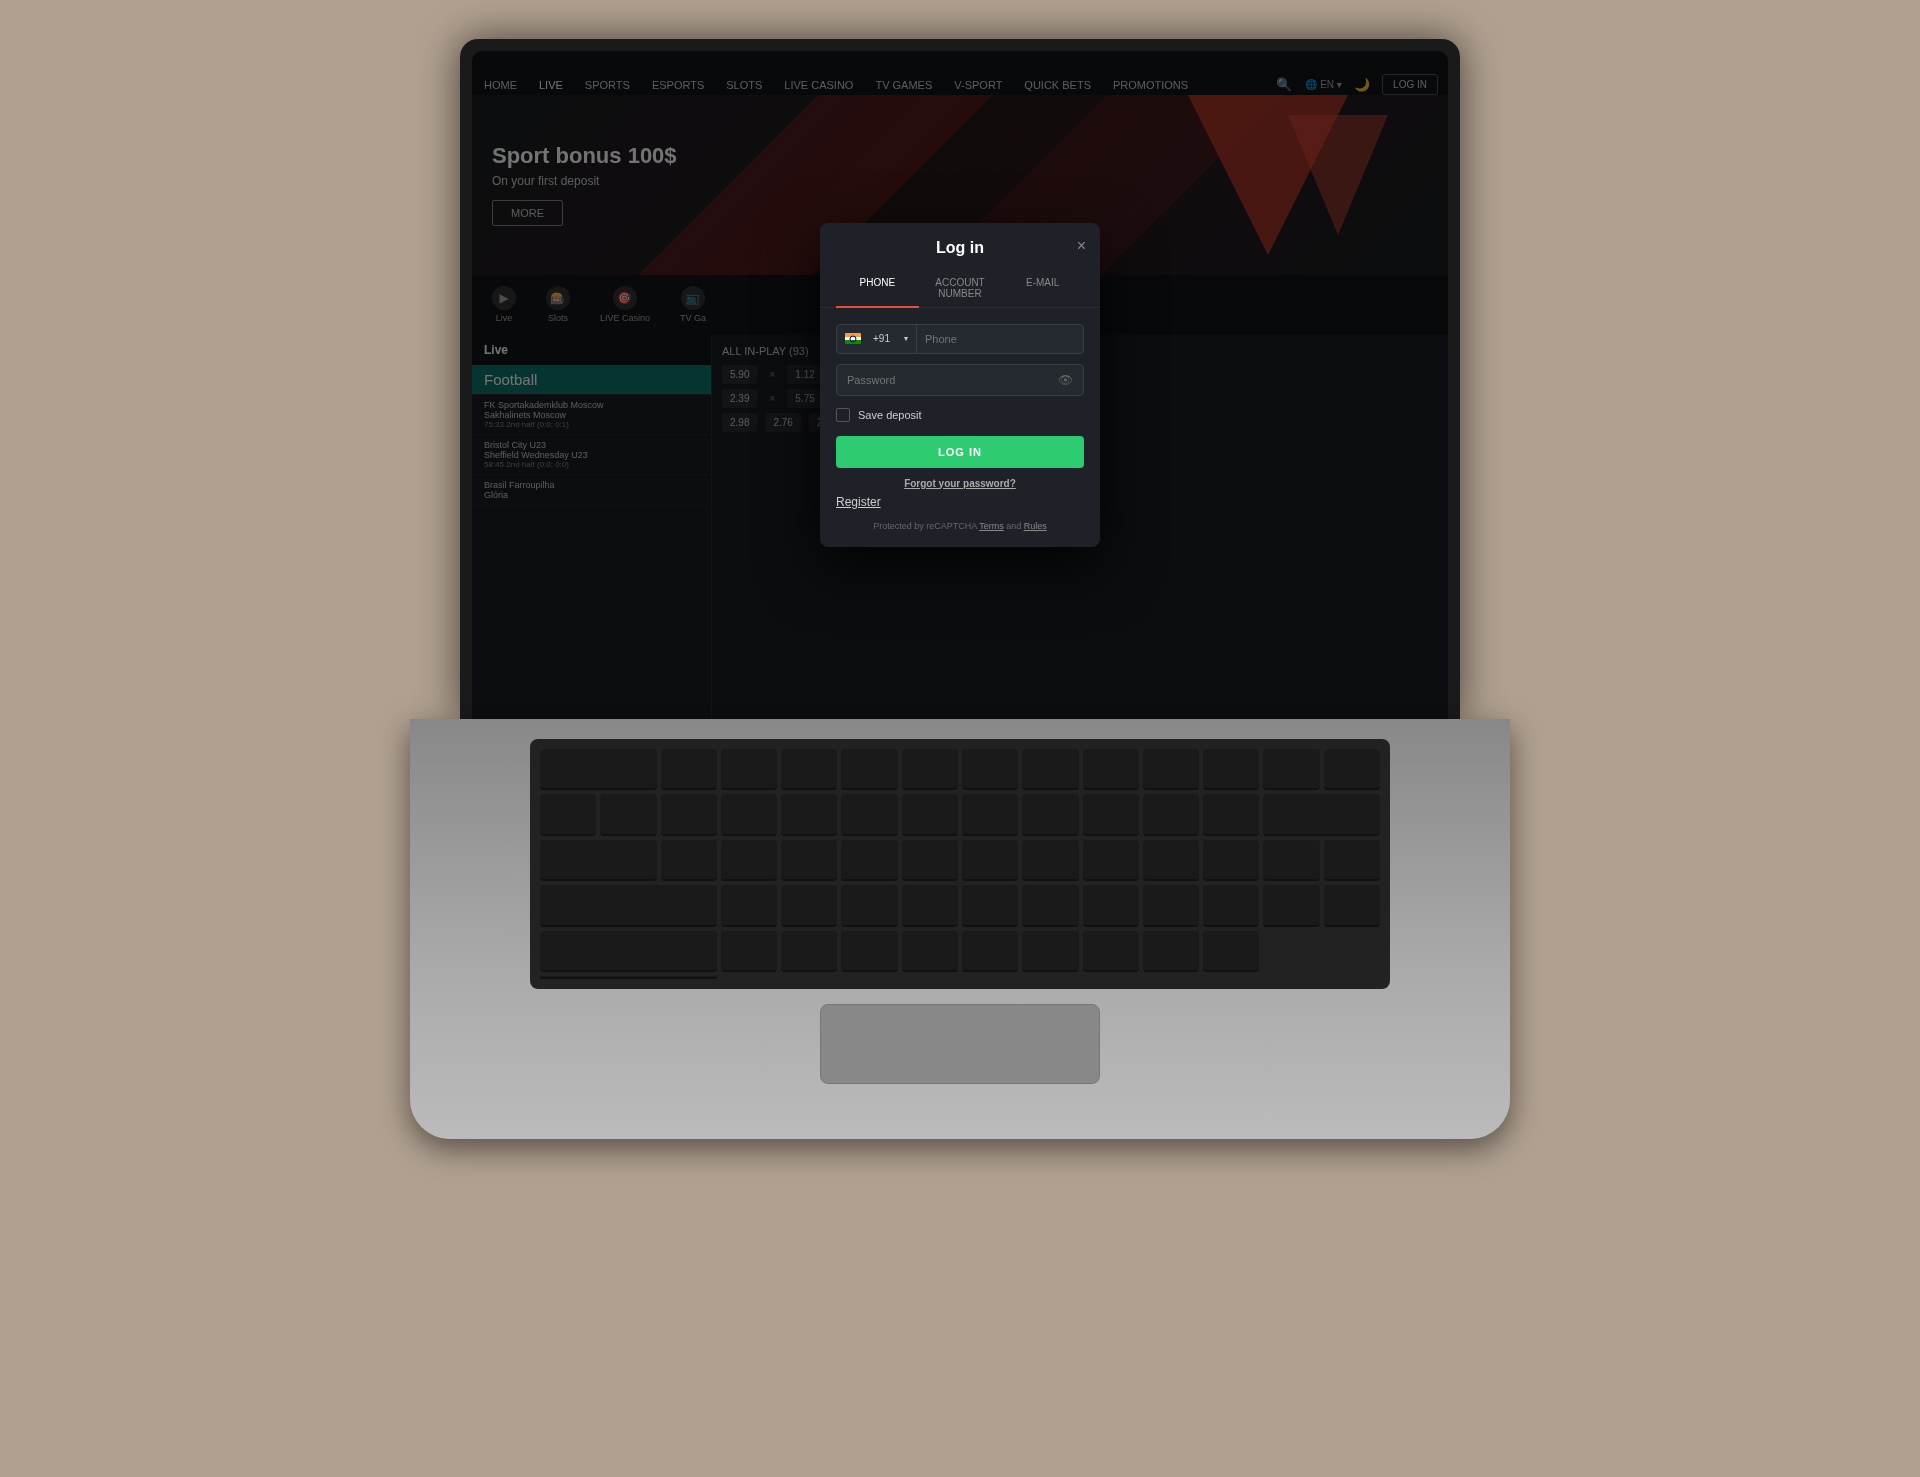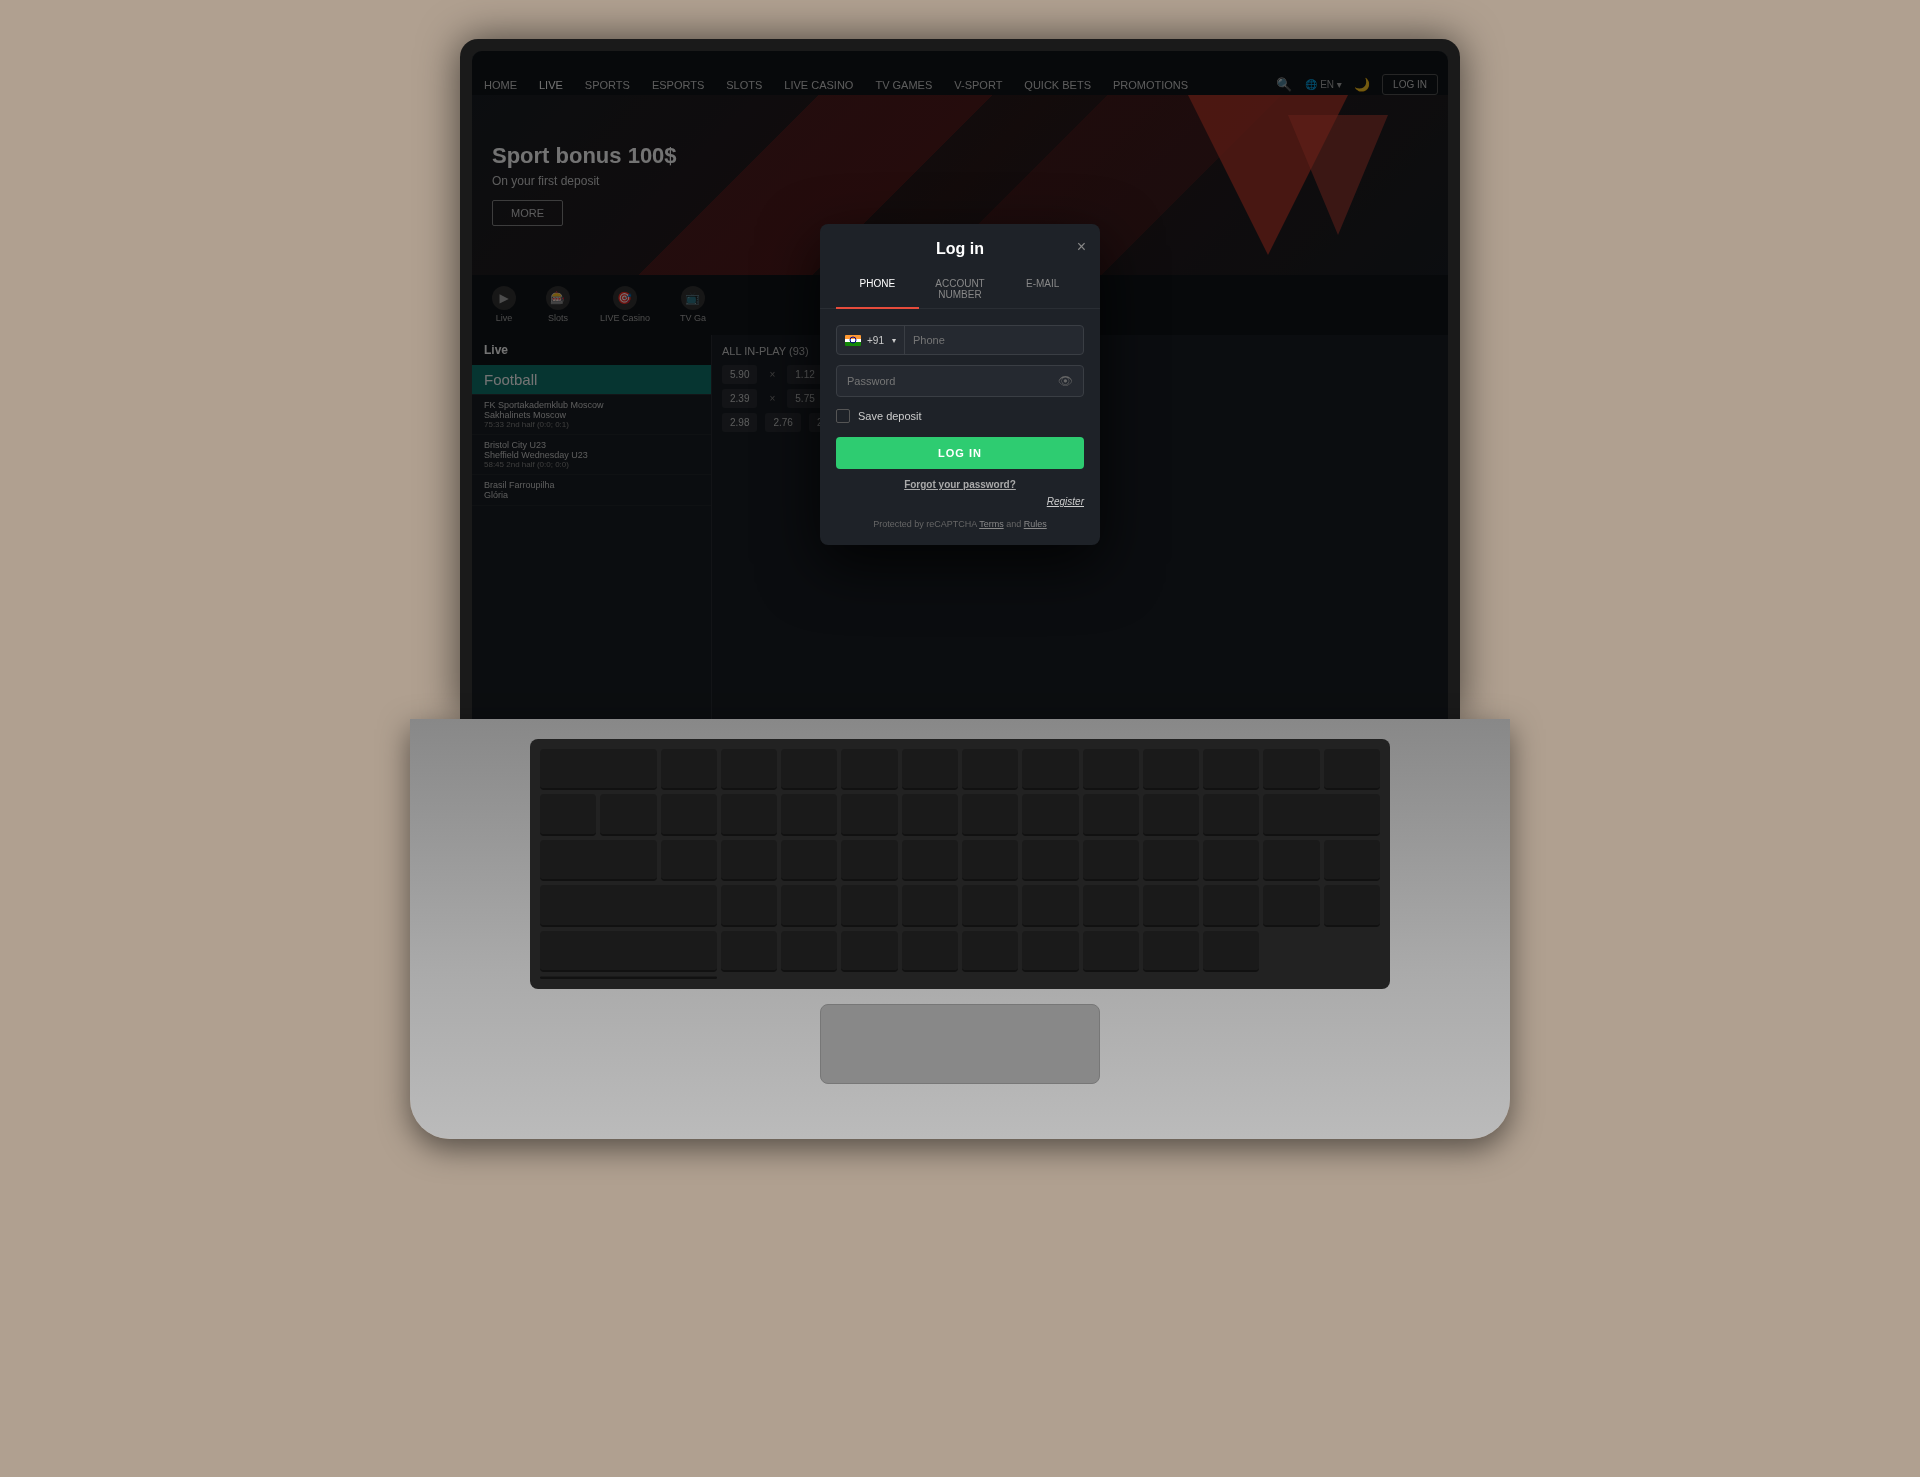--- a/index.html
+++ b/index.html
@@ -389,21 +389,21 @@
       border: 1px solid #3a3e44;
       border-radius: 4px;
       margin-bottom: 10px;
       background: #252930;
       overflow: hidden;
     }
 
     .country-selector {
       display: flex;
       align-items: center;
-      gap: 6px;
+      gap: 12px;
       padding: 8px 8px;
       border-right: 1px solid #3a3e44;
       font-size: 10px;
       color: #ccc;
       cursor: pointer;
       white-space: nowrap;
     }
 
     .flag-icon {
       width: 16px;
@@ -506,27 +506,26 @@
       color: #aaa;
       font-size: 10px;
       text-decoration: underline;
       cursor: pointer;
       margin-bottom: 6px;
       font-weight: bold;
     }
 
     .register-link {
       display: block;
-      text-align: right;
-      color: #ccc;
-      font-size: 10px;
+      text-align: left;
+      color: #ccc;
+      font-size: 12px;
       text-decoration: underline;
       cursor: pointer;
       margin-bottom: 12px;
-      font-style: italic;
     }
 
     .recaptcha-text {
       text-align: center;
       color: #666;
       font-size: 9px;
     }
 
     .recaptcha-text a {
       color: #888;

